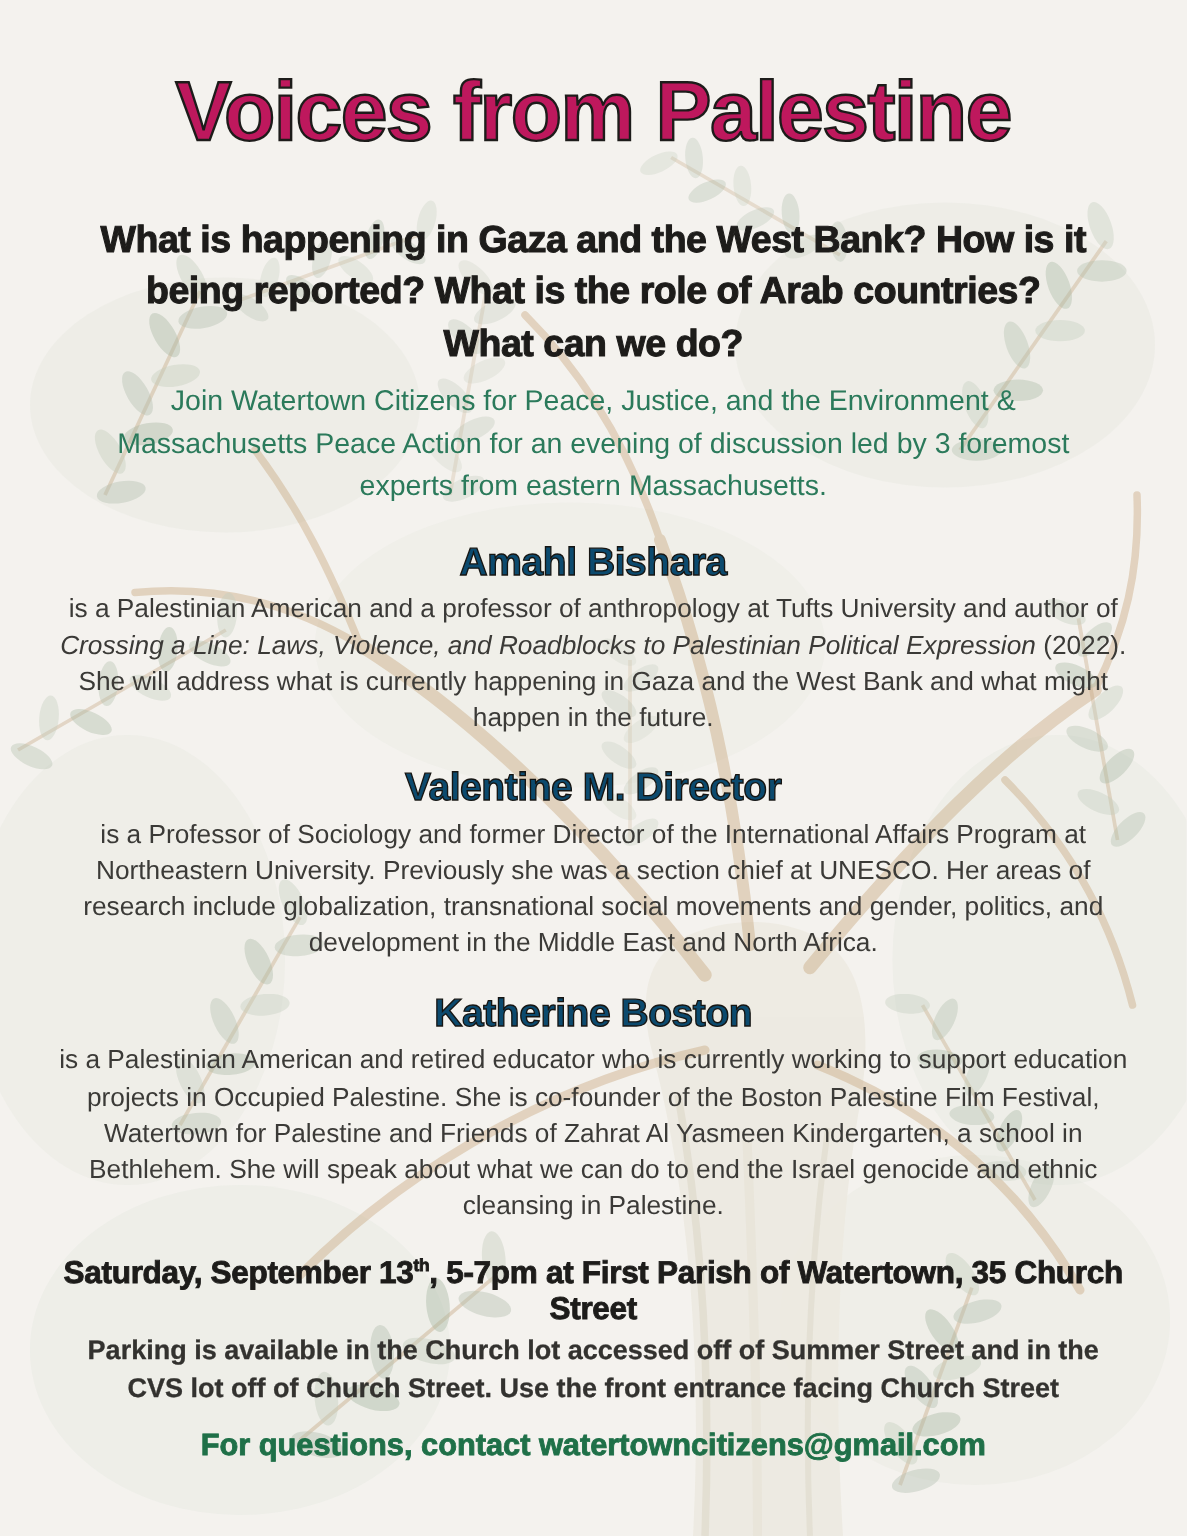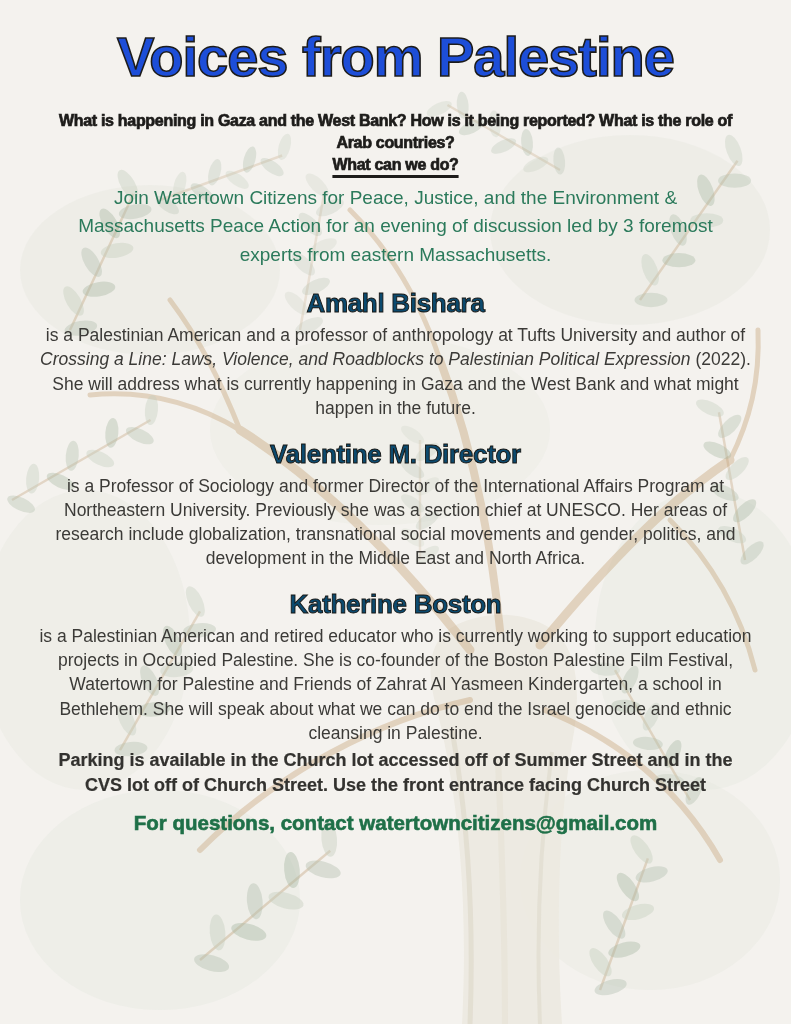--- a/index.html
+++ b/index.html
@@ -26,42 +26,41 @@
   }
   .content {
     position: relative;
     z-index: 2;
     box-sizing: border-box;
     padding: 26px 38px 0 38px;
     text-align: center;
     color: #1d1c1a;
   }
   h1.title {
-    margin: 0;
+    margin: 17px;
     font-size: 56px;
     line-height: 1.1;
     font-weight: 700;
     letter-spacing: -1px;
-    color: #1d4ed8;
+    color: #be185d;
     -webkit-text-stroke: 1.6px #1d1c1a;
   }
   h1.title span { display: block; }
   .questions {
-    margin: 22px auto 0 auto;
+    margin: 38px auto 0 auto;
     max-width: 700px;
-    font-size: 16px;
+    font-size: 25px;
     line-height: 1.38;
     font-weight: 700;
     letter-spacing: -0.3px;
     color: #1d1c1a;
     -webkit-text-stroke: 0.7px #1d1c1a;
   }
   .questions .underlined {
     display: inline-block;
-    text-decoration: underline;
     text-underline-offset: 5px;
     text-decoration-thickness: 2.5px;
   }
   .invitation {
     margin: 8px auto 0 auto;
     max-width: 690px;
     font-size: 19px;
     line-height: 1.5;
     font-weight: 400;
     color: #2b7a5b;
@@ -284,19 +283,20 @@
     <section>
       <h2 class="speaker-name">Valentine M. Director</h2>
       <p class="bio">is a Professor of Sociology and former Director of the International Affairs Program at Northeastern University. Previously she was a section chief at UNESCO. Her areas of research include globalization, transnational social movements and gender, politics, and development in the Middle East and North Africa.</p>
     </section>
 
     <section>
       <h2 class="speaker-name">Katherine Boston</h2>
       <p class="bio">is a Palestinian American and retired educator who is currently working to support education projects in Occupied Palestine. She is co-founder of the Boston Palestine Film Festival, Watertown for Palestine and Friends of Zahrat Al Yasmeen Kindergarten, a school in Bethlehem. She will speak about what we can do to end the Israel genocide and ethnic cleansing in Palestine.</p>
     </section>
 
+    <p class="event-date"><span>Saturday, September 13</span><sup>th</sup><span>, 5-7pm at First Parish of Watertown, 35 Church Street</span></p>
 
     <p class="parking">Parking is available in the Church lot accessed off of Summer Street and in the CVS lot off of Church Street. Use the front entrance facing Church Street</p>
 
     <p class="contact">For questions, contact watertowncitizens@gmail.com</p>
 
   </div>
 </div>
 
 </body></html>

